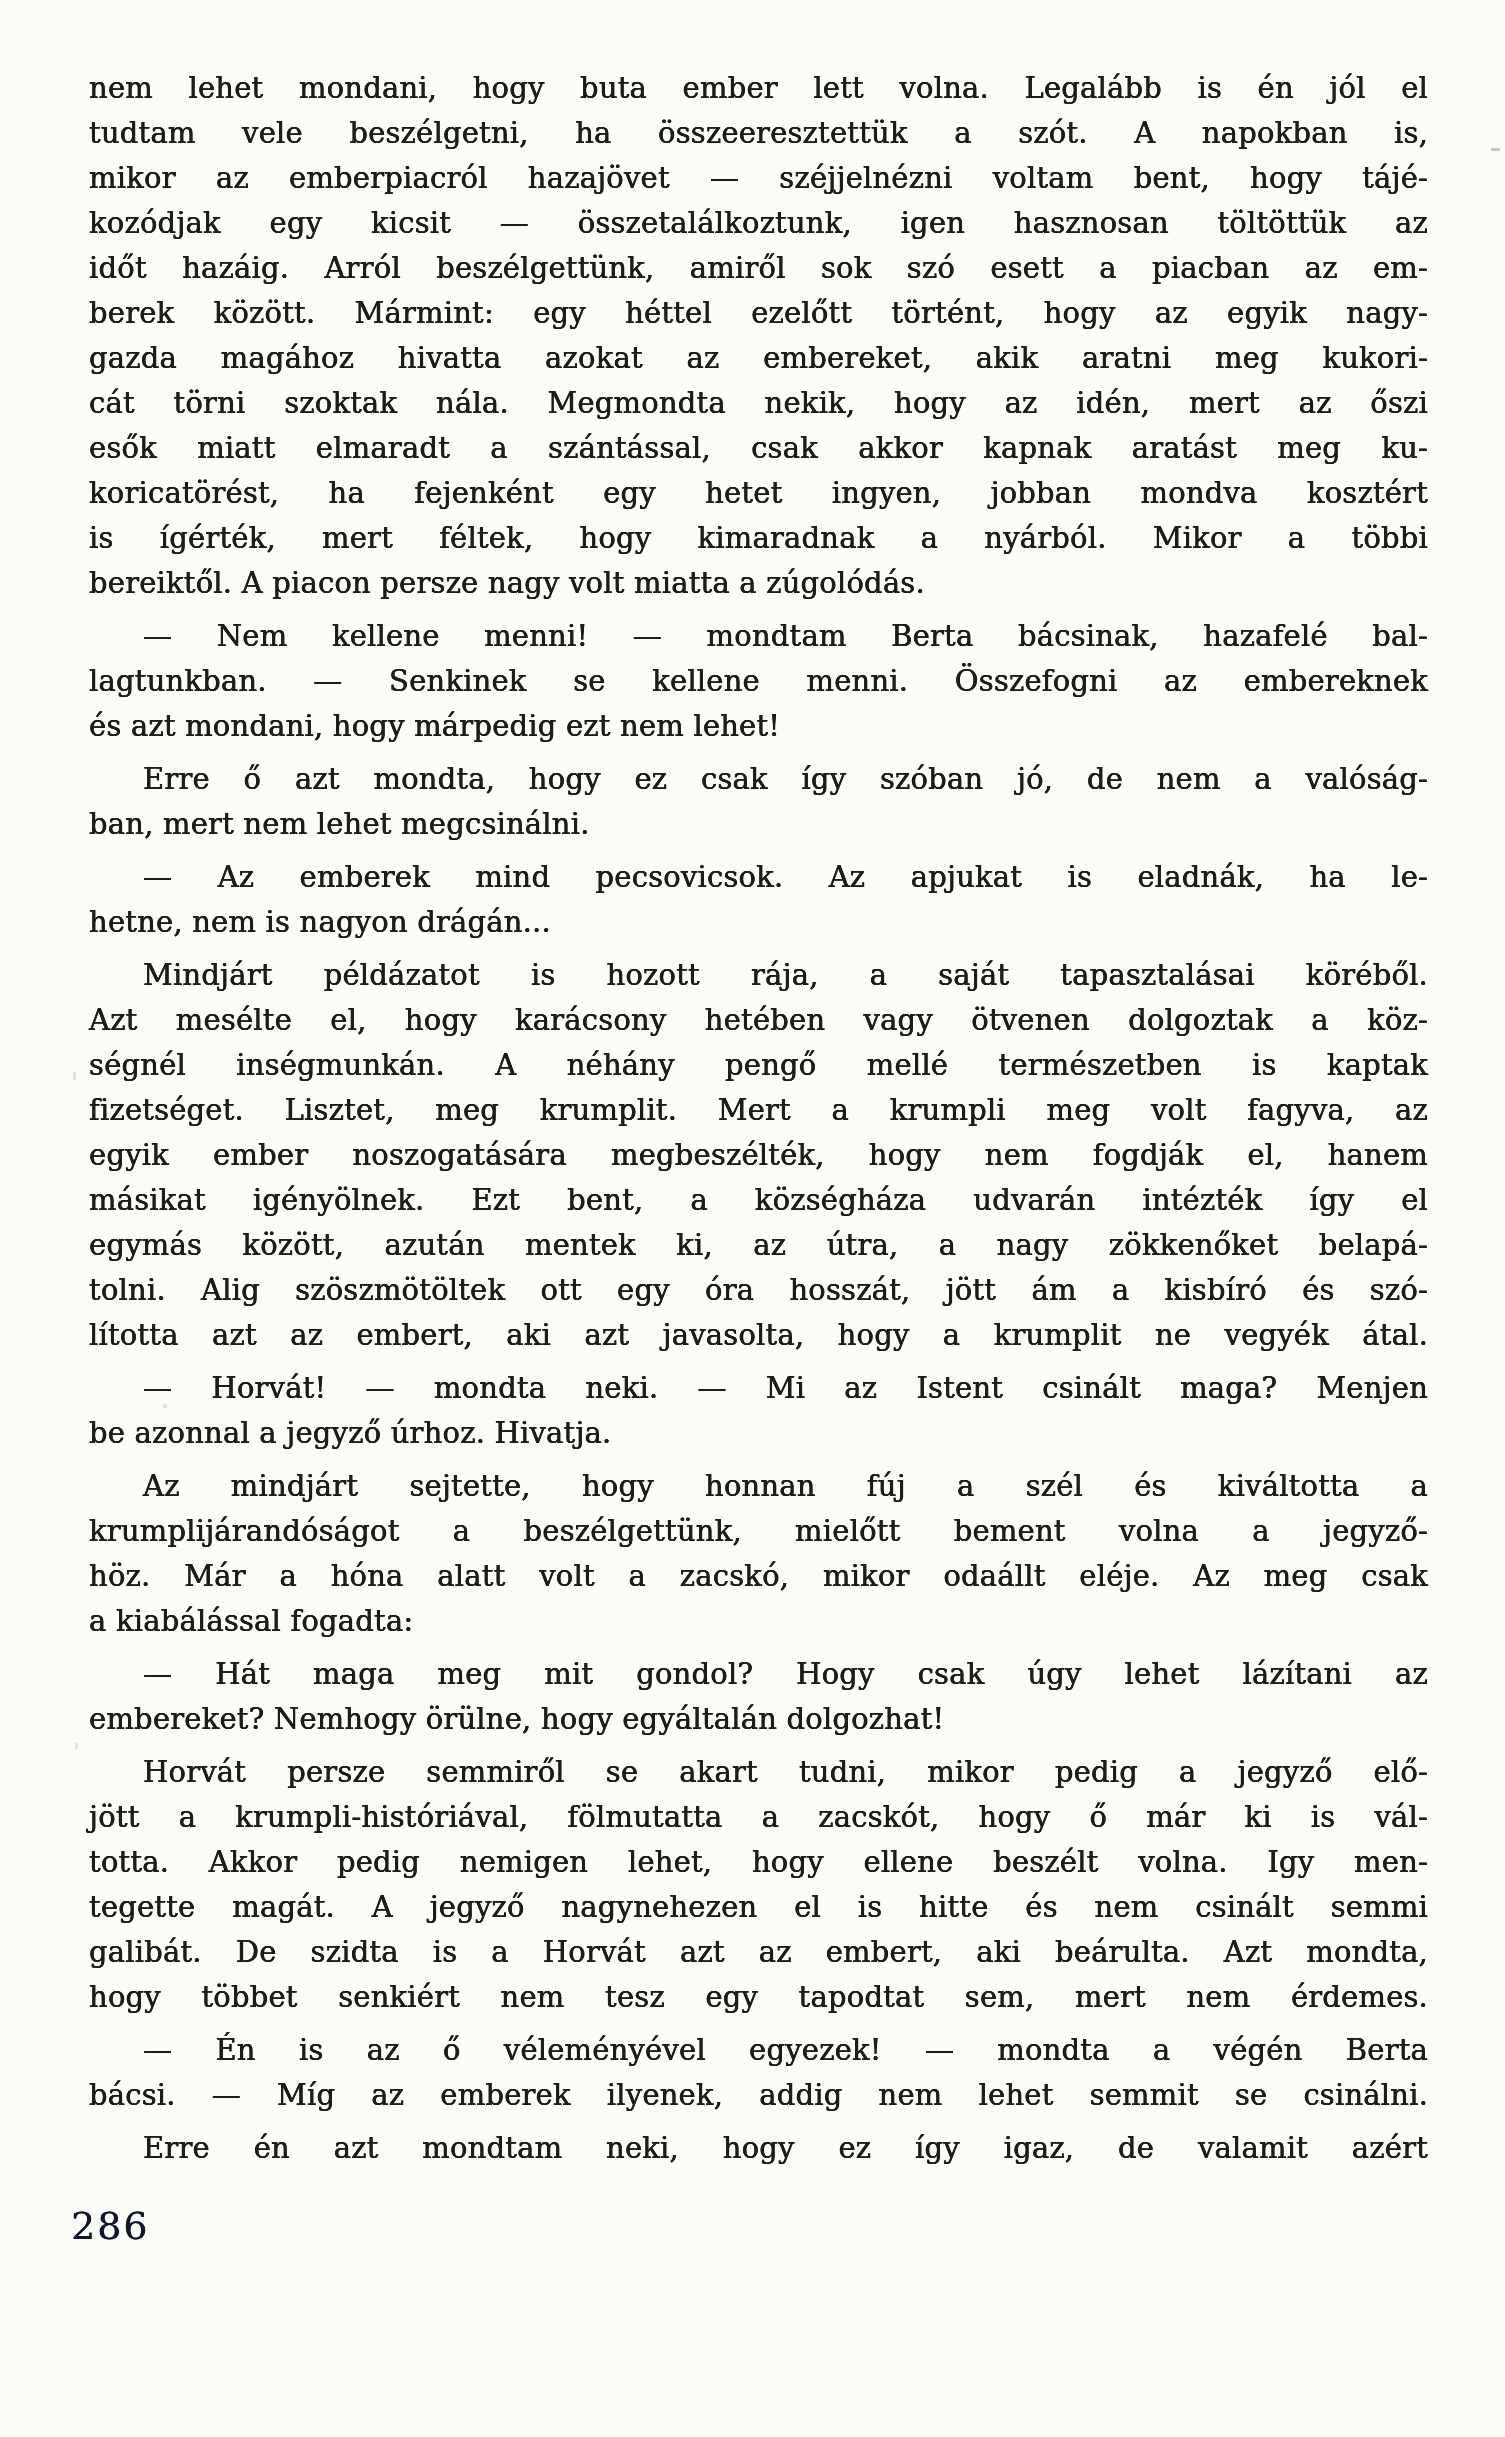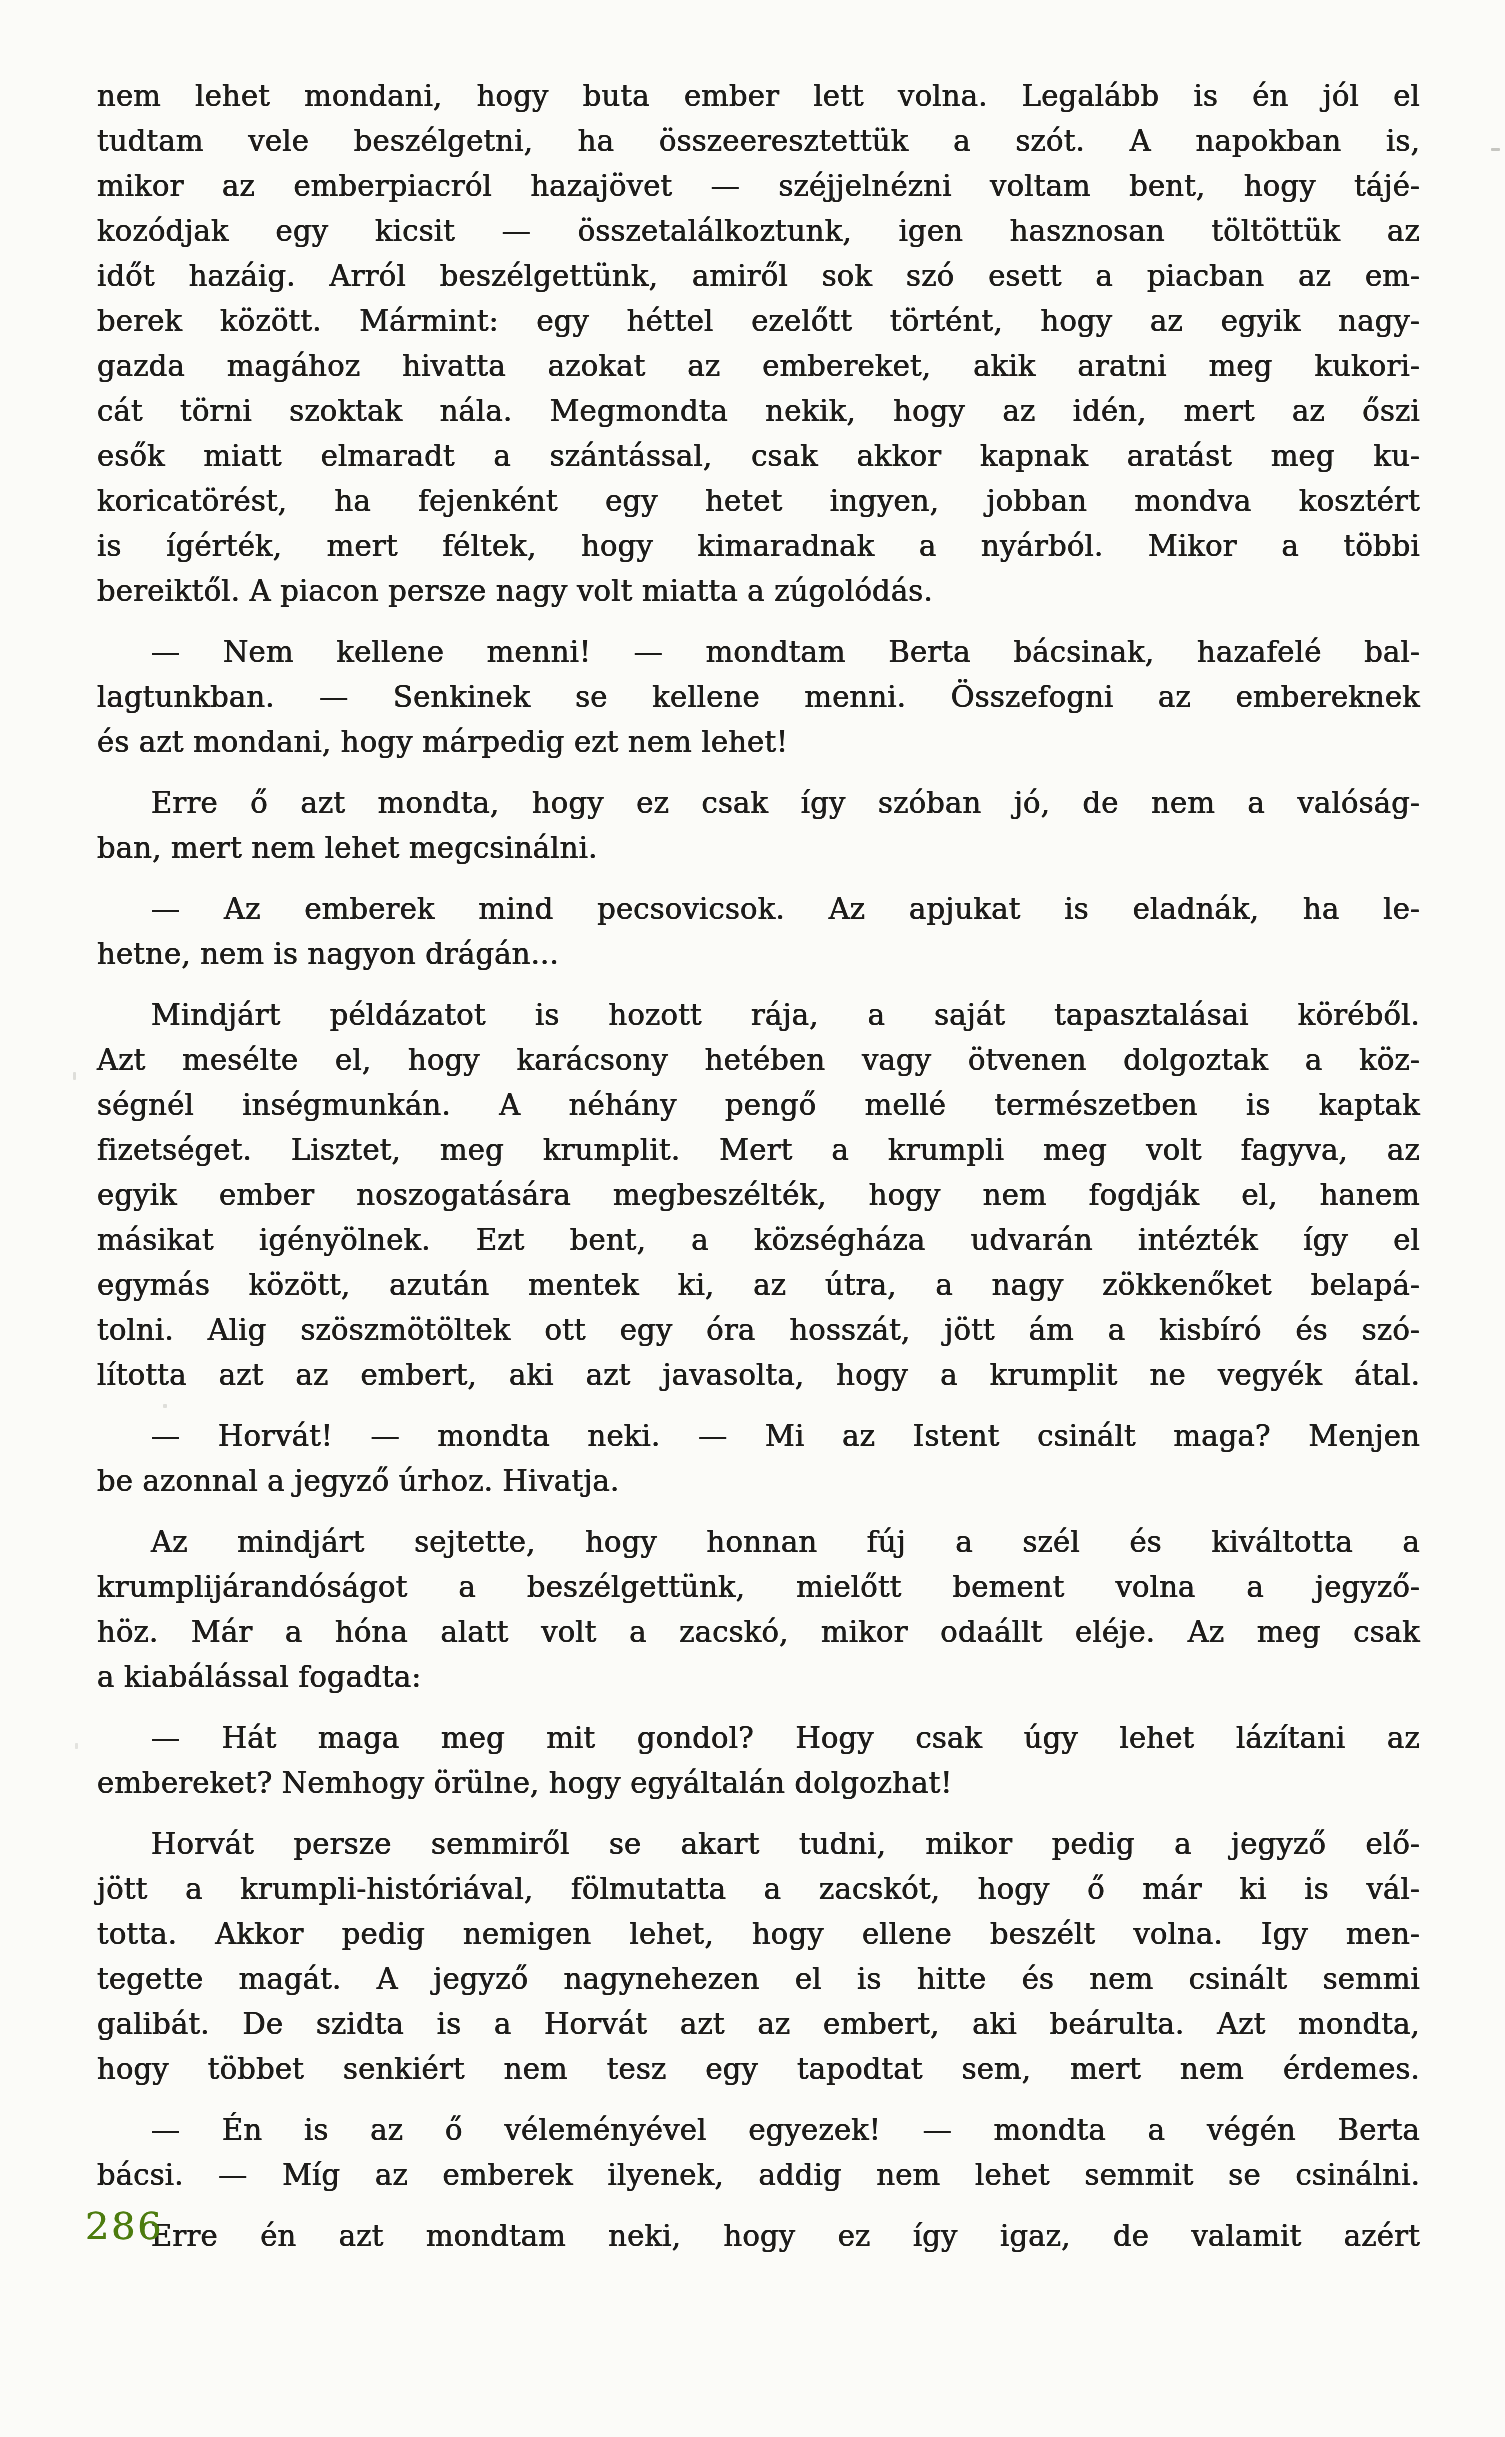--- a/index.html
+++ b/index.html
@@ -19,40 +19,40 @@
     background: #fbfbf8;
     color: #1d1c1a;
     font-family: "DejaVu Serif", "Liberation Serif", serif;
   }
   .text-block {
     position: absolute;
     left: 81px;
     top: 58px;
     width: 1355px;
   }
-  .para { margin: 16px; padding: 0; }
+  .para { margin: 8px; padding: 0; }
   .line {
     font-size: 29px;
     line-height: 45px;
     letter-spacing: 0.2px;
     text-align: justify;
     text-align-last: justify;
     text-justify: inter-word;
     text-shadow: 0.3px 0 0 currentColor, -0.2px 0 0 currentColor;
     white-space: normal;
   }
   .line.ragged { text-align-last: left; }
   .line.indent { text-indent: 54px; }
   .page-number {
     position: absolute;
-    left: 85px;
+    left: 71px;
     top: 2204px;
     font-size: 38px;
     letter-spacing: 1.9px;
-    color: #4d7c0f;
+    color: #0f172a;
     text-shadow: 0.3px 0 0 currentColor;
   }
   .speck {
     position: absolute;
     background: #9a9a94;
     border-radius: 0.9px;
     opacity: 0.55;
   }
   .speck.s1 { left: 1491px; top: 148px; width: 9.4px; height: 2.8px; }
   .speck.s2 { left: 73px;  top: 1072px; width: 2.8px;  height: 7.5px; opacity: 0.3; }

